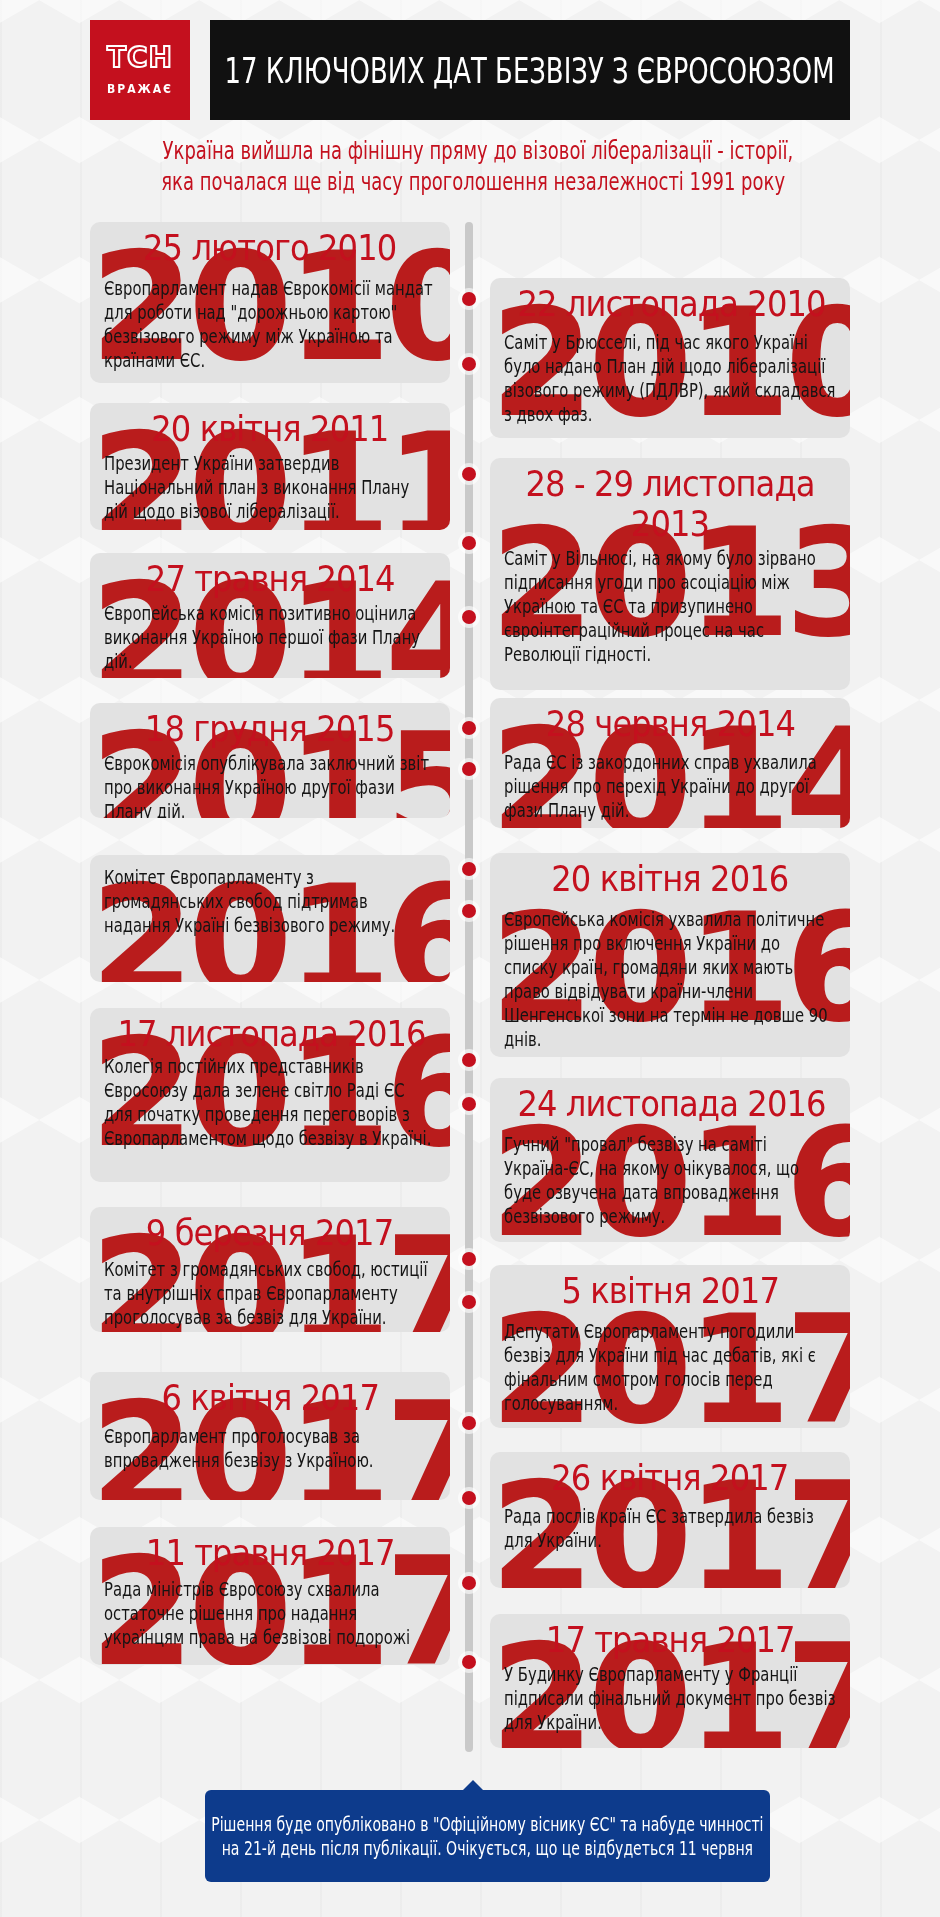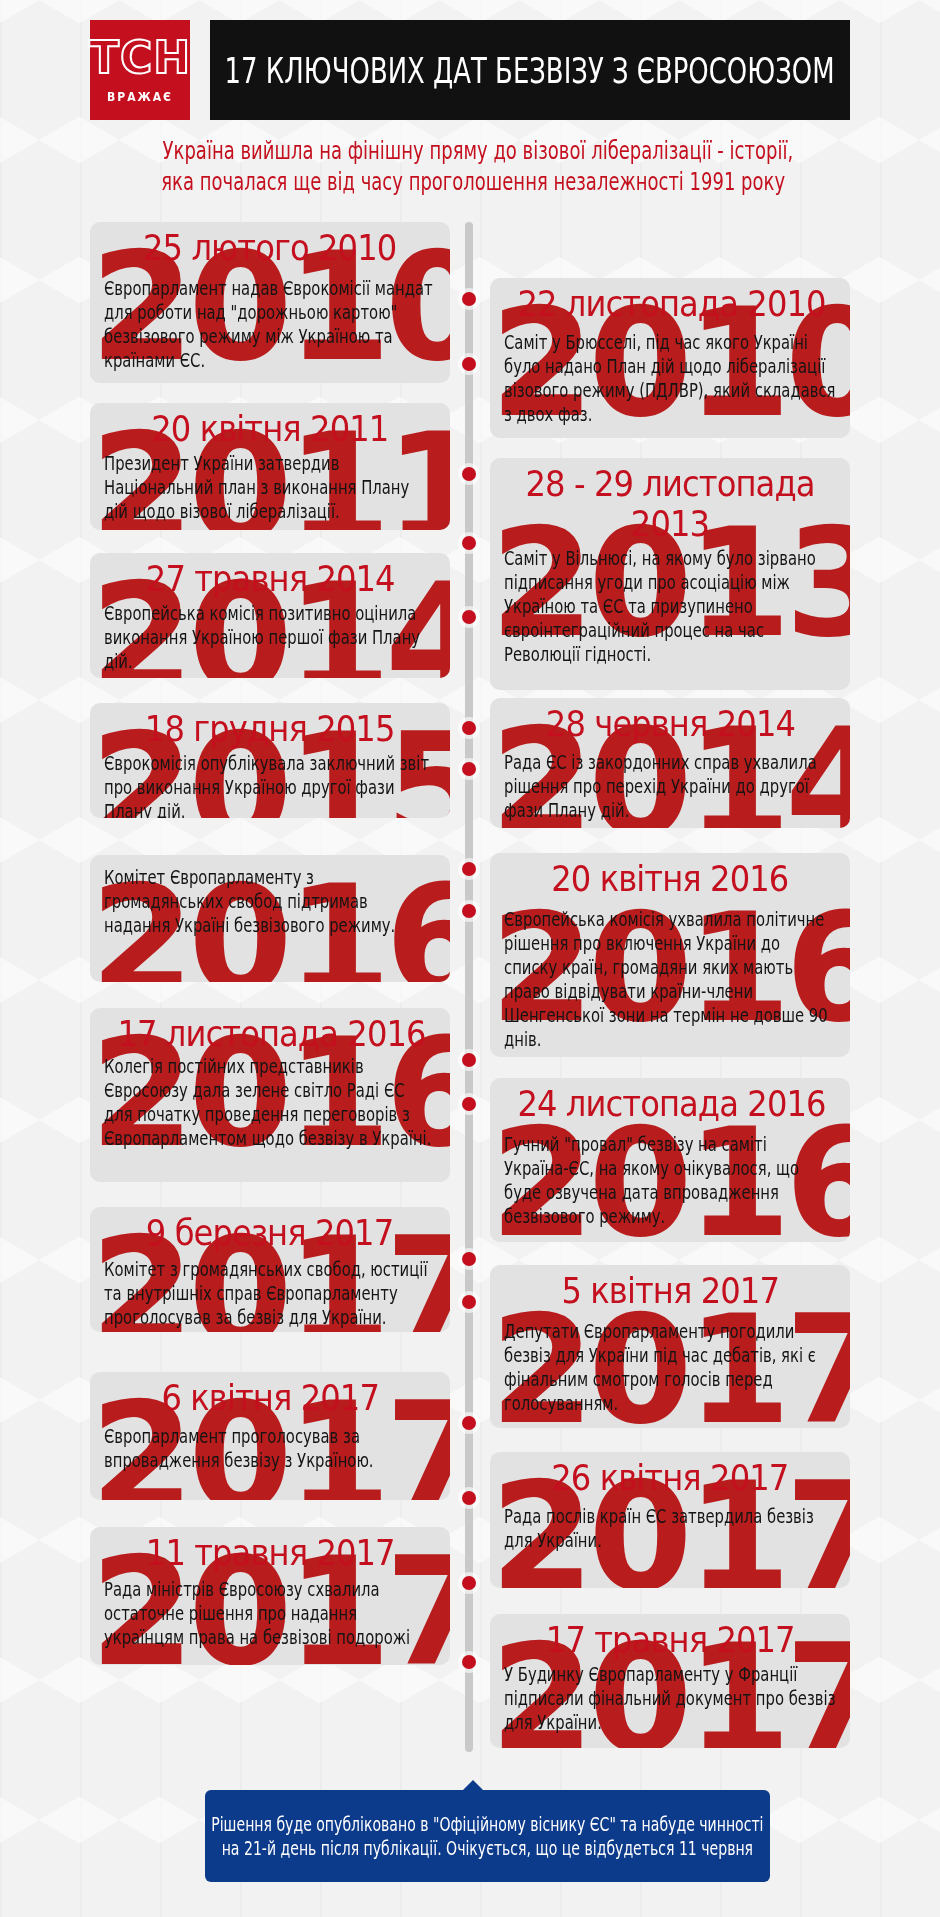--- a/index.html
+++ b/index.html
@@ -12,21 +12,21 @@
         linear-gradient(90deg, rgba(225,225,225,0.35) 2%, transparent 2.5%);
       background-size: 80px 140px;
       font-family: "Liberation Sans", sans-serif;
       position: relative;
     }
     .logo {
       position: absolute; left: 90px; top: 20px; width: 100px; height: 100px;
       background: #c4101e; display: flex; flex-direction: column; align-items: center; justify-content: center;
     }
     .logo .tsn {
-      font-family: "DejaVu Sans", sans-serif; font-weight: bold; font-size: 44px; letter-spacing: 1px;
+      font-family: "DejaVu Sans", sans-serif; font-weight: bold; font-size: 28px; letter-spacing: 1px;
       color: #c4101e; -webkit-text-stroke: 2px #ffffff; line-height: 1;
       text-shadow: 0 0 0 #fff;
     }
     .logo .sub {
       font-family: "DejaVu Sans Condensed", "DejaVu Sans", sans-serif; font-size: 12px; color: #fff; font-weight: bold;
       letter-spacing: 2px; margin-top: 10px;
     }
     .title-bar {
       position: absolute; left: 210px; top: 20px; width: 640px; height: 100px;
       background: #111111; color: #ffffff; display: flex; align-items: center; justify-content: center;

